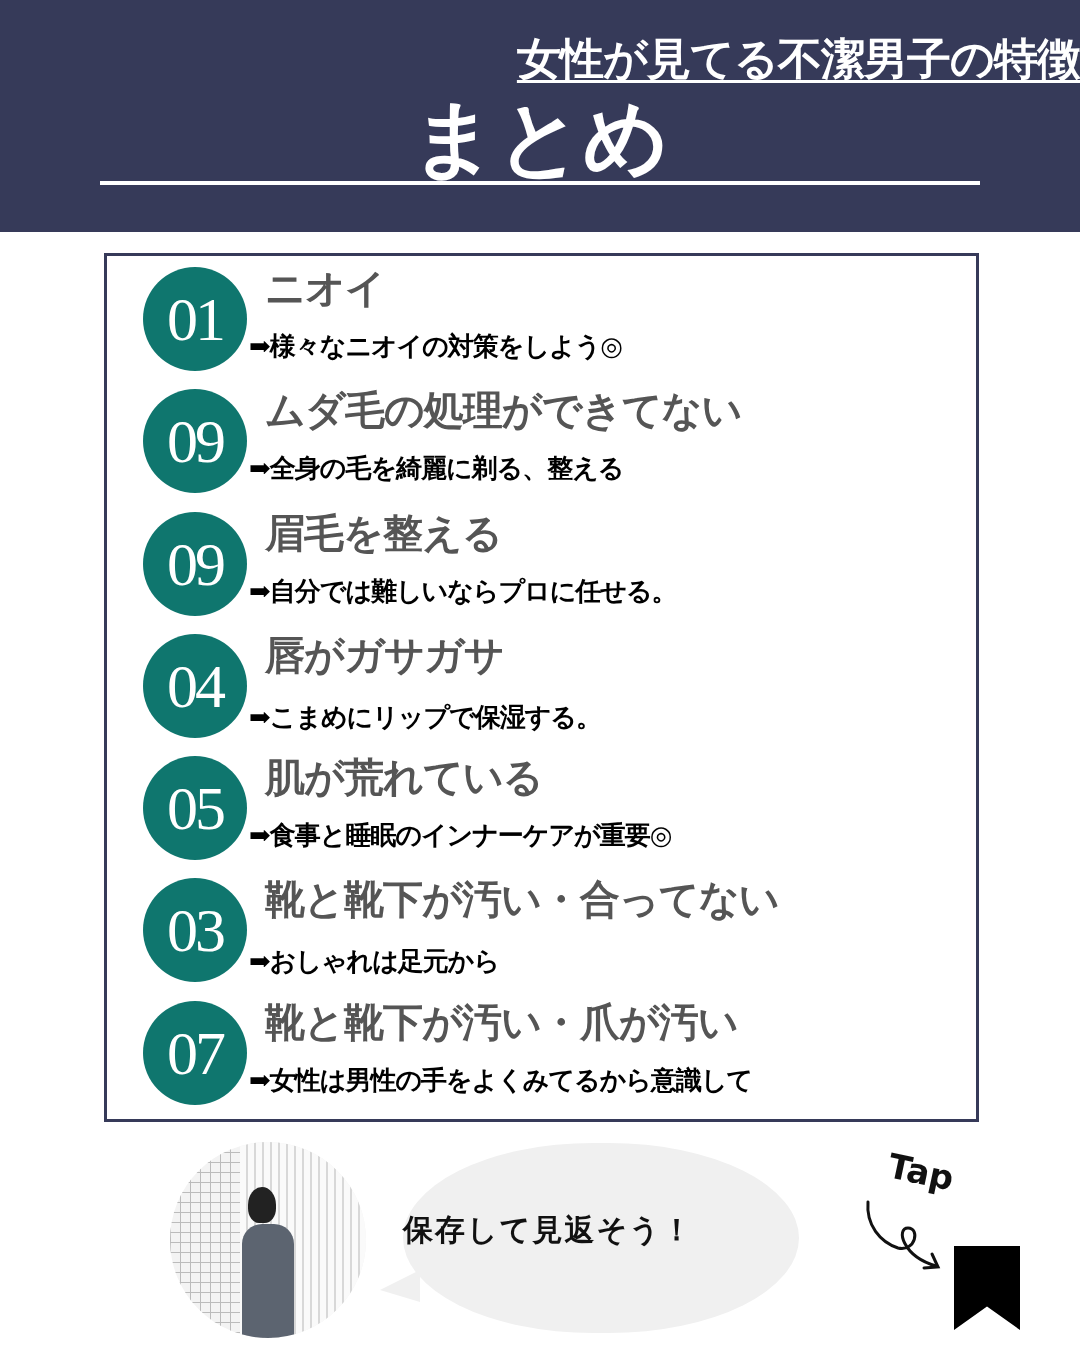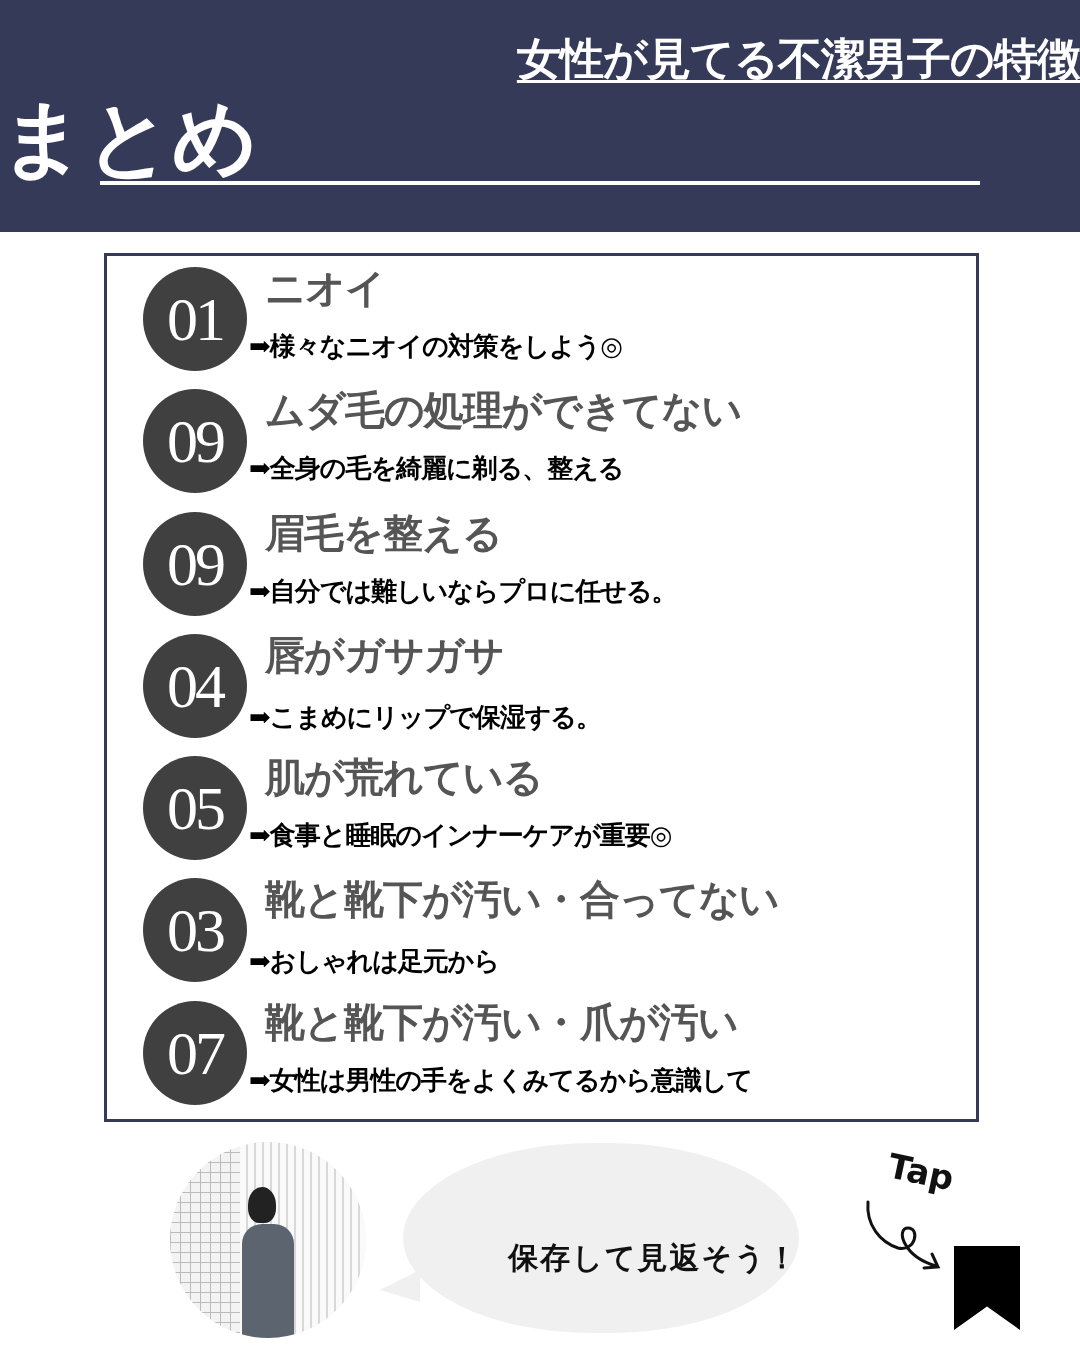--- a/index.html
+++ b/index.html
@@ -2,29 +2,29 @@
 <html><head>
 <meta charset="utf-8">
 <style>
   html, body { margin:0; padding:0; }
   body { width:1080px; height:1350px; background:#ffffff; position:relative; overflow:hidden;
          font-family:"DejaVu Serif", "Liberation Serif", serif; }
   .header { position:absolute; left:0; top:0; width:1080px; height:232px; background:#363a59; }
   .subtitle { position:absolute; left:0; width:1080px; top:30px; text-align:right; color:#fff;
               font-size:44px; font-weight:bold; letter-spacing:-1px; }
   .subtitle span { text-decoration:underline; text-decoration-thickness:3px; text-underline-offset:6px; }
-  .title { position:absolute; left:0; width:1080px; top:88px; text-align:left; color:#fff;
+  .title { position:absolute; left:0; width:1080px; top:88px; text-align:center; color:#fff;
            font-size:84px; font-weight:bold; line-height:100px; }
   .title-rule { position:absolute; left:100px; top:181px; width:880px; height:4px; background:#fff; }
 
   .box { position:absolute; left:104px; top:253px; width:869px; height:863px;
          border:3px solid #363a59; box-sizing:content-box; }
   .item { position:absolute; left:36px; width:820px; height:104px; }
   .num { position:absolute; left:0; top:0; width:104px; height:104px; border-radius:50%;
-         background:#404040; color:#fff; font-family:"Liberation Serif", serif;
+         background:#0f766e; color:#fff; font-family:"Liberation Serif", serif;
          font-size:62px; line-height:104px; text-align:center; letter-spacing:-3px; }
   .head { position:absolute; left:122px; top:-6px; font-size:40px; font-weight:bold; color:#555;
           white-space:nowrap; letter-spacing:-1px; }
   .sub { position:absolute; left:106px; top:62px; font-size:26px; font-weight:bold; color:#000000;
          white-space:nowrap; letter-spacing:-1px; }
 
   .avatar { position:absolute; left:170px; top:1142px; width:196px; height:196px; border-radius:50%;
             overflow:hidden; background:#f3f3f3; }
   .avatar .grid { position:absolute; left:0; top:0; width:70px; height:196px;
      background-image:linear-gradient(#bbb 1px, transparent 1px), linear-gradient(90deg, #bbb 1px, transparent 1px);
@@ -33,22 +33,22 @@
      background-image:repeating-linear-gradient(90deg, #fafafa 0 6px, #d8d8d8 6px 8px); }
   .avatar .body { position:absolute; left:72px; top:82px; width:52px; height:130px; background:#5c6470;
                   border-radius:20px 20px 4px 4px; }
   .avatar .headshape { position:absolute; left:78px; top:45px; width:28px; height:36px; background:#222;
                   border-radius:50% 50% 40% 40%; }
 
   .bubble { position:absolute; left:403px; top:1143px; width:396px; height:190px; background:#f0f0f0;
             border-radius:48% / 50%; }
   .bubble-tail { position:absolute; left:380px; top:1270px; width:0; height:0;
             border-top:20px solid transparent; border-right:40px solid #f0f0f0; border-bottom:12px solid transparent; }
-  .bubble-text { position:absolute; left:403px; top:1210px; width:396px; text-align:right;
-            font-family:"DejaVu Sans", sans-serif; font-size:30px; font-weight:bold; color:#111; letter-spacing:2px;margin-top:28px; }
+  .bubble-text { position:absolute; left:403px; top:1210px; width:396px; text-align:left;
+            font-family:"DejaVu Sans", sans-serif; font-size:30px; font-weight:bold; color:#111; letter-spacing:2px; }
 
   .tap { position:absolute; left:888px; top:1152px; font-family:"DejaVu Sans", sans-serif; font-size:34px;
          font-weight:bold; color:#111; transform:rotate(12deg); }
   .arrow { position:absolute; left:858px; top:1190px; width:90px; height:90px; }
   .bookmark { position:absolute; left:954px; top:1246px; width:66px; height:84px; background:#000;
               clip-path:polygon(0 0, 100% 0, 100% 100%, 50% 72%, 0 100%); }
 </style>
 </head>
 <body>
 

